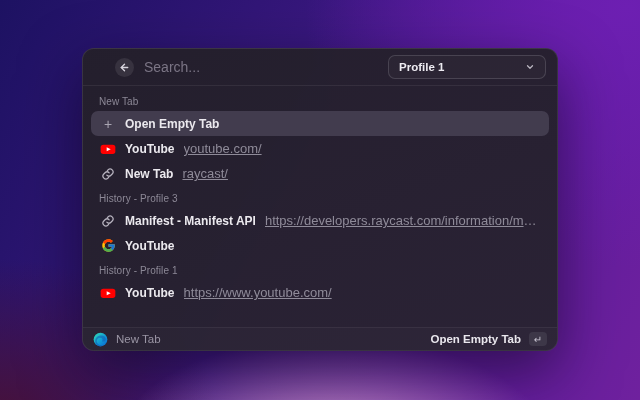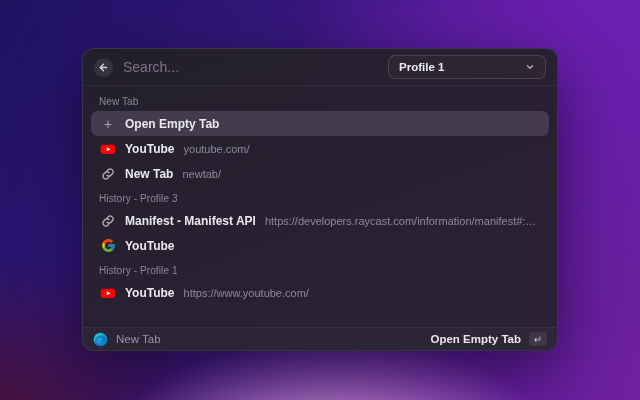--- a/index.html
+++ b/index.html
@@ -18,21 +18,21 @@
     background: linear-gradient(160deg, rgba(36,31,44,0.99) 0%, rgba(42,35,52,0.99) 100%);
     border: 1px solid rgba(255,255,255,0.09);
     border-radius: 12px;
     box-shadow: 0 22px 60px rgba(10,4,24,0.55);
     display: flex; flex-direction: column;
     overflow: hidden;
     color: #ebe9ee;
   }
 
   
-  .header { height: 36px; flex: 0 0 36px; display: flex; align-items: center; padding: 0 11px; gap: 10px; }
+  .header { height: 36px; flex: 0 0 36px; display: flex; align-items: center; padding: 0 11px; gap: 10px; margin-left: 21px; }
   .back-btn {
     width: 19px; height: 19px; border-radius: 50%;
     background: #37323f; border: none; cursor: pointer;
     display: flex; align-items: center; justify-content: center; flex: 0 0 auto;
   }
   .back-btn svg { width: 11px; height: 11px; }
   .search-input {
     flex: 1; background: transparent; border: none; outline: none;
     font-family: "Liberation Sans", sans-serif;
     font-size: 14px; color: #e8e6ec;
@@ -53,22 +53,22 @@
   .list { flex: 1 1 auto; padding: 3px 8px 0; overflow: hidden; }
   .section-label { font-size: 10px; font-weight: 500; color: #8c8896; margin: 7px 8px 4px; letter-spacing: 0.1px; }
   .row {
     height: 25px; display: flex; align-items: center; gap: 9px;
     padding: 0 9px; border-radius: 7px; cursor: pointer;
   }
   .row.selected { background: #423c4e; }
   .row .icon { width: 16px; height: 16px; flex: 0 0 16px; display: flex; align-items: center; justify-content: center; }
   .row .title { font-size: 12px; font-weight: bold; color: #ebe9ee; white-space: nowrap; }
   .row .subtitle {
-    font-size: 11px; color: #8f8b99; white-space: nowrap;
-    overflow: hidden; text-overflow: ellipsis; flex: 0 1 auto; min-width: 0;
+    font-size: 13px; color: #8f8b99; white-space: nowrap;
+    overflow: hidden; text-overflow: ellipsis; flex: 0 1 auto; min-width: 0; text-decoration: underline;
   }
 
   
   .footer {
     flex: 0 0 22px; height: 22px; display: flex; align-items: center;
     padding: 0 10px; gap: 8px;
     background: rgba(255,255,255,0.015);
   }
   .footer .app-label { font-size: 11.5px; color: #9a95a4; }
   .footer .spacer { flex: 1; }
@@ -124,21 +124,21 @@
         <span class="subtitle">youtube.com/</span>
       </div>
       <div class="row">
         <span class="icon">
           <svg width="14" height="14" viewBox="0 0 24 24" fill="none" stroke="#b5b1bd" stroke-width="2.2" stroke-linecap="round" stroke-linejoin="round">
             <path d="M10 14a5 5 0 0 0 7.07.07l2.12-2.12a5 5 0 0 0-7.07-7.07L11 6"></path>
             <path d="M14 10a5 5 0 0 0-7.07-.07L4.8 12.05a5 5 0 0 0 7.07 7.07L13 18"></path>
           </svg>
         </span>
         <span class="title">New Tab</span>
-        <span class="subtitle">newtab/</span>
+        <span class="subtitle">raycast/</span>
       </div>
       <div class="section-label">History - Profile 3</div>
       <div class="row">
         <span class="icon">
           <svg width="14" height="14" viewBox="0 0 24 24" fill="none" stroke="#b5b1bd" stroke-width="2.2" stroke-linecap="round" stroke-linejoin="round">
             <path d="M10 14a5 5 0 0 0 7.07.07l2.12-2.12a5 5 0 0 0-7.07-7.07L11 6"></path>
             <path d="M14 10a5 5 0 0 0-7.07-.07L4.8 12.05a5 5 0 0 0 7.07 7.07L13 18"></path>
           </svg>
         </span>
         <span class="title">Manifest - Manifest API</span>

